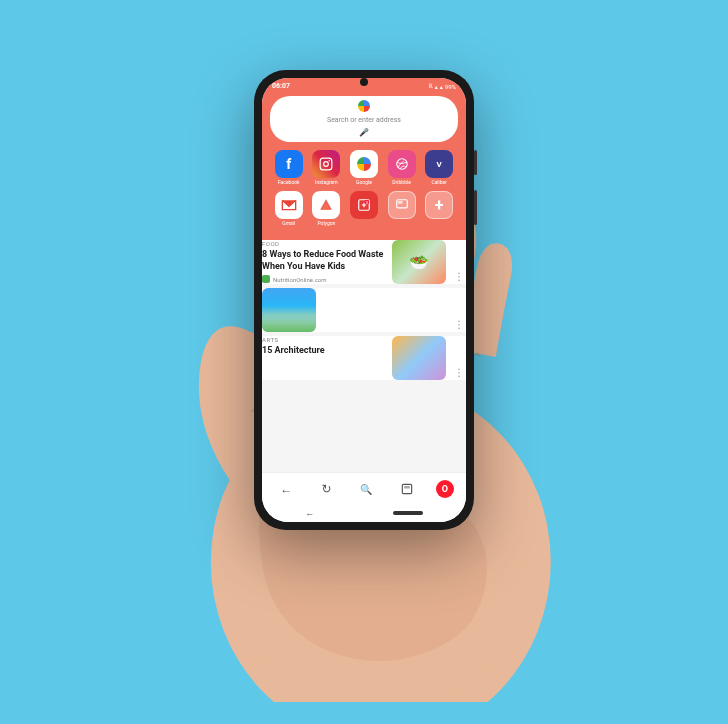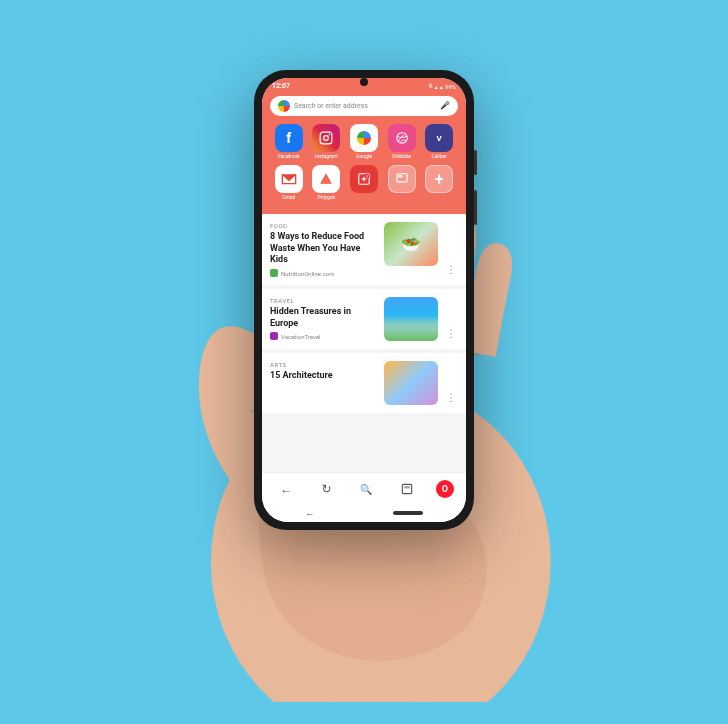--- a/index.html
+++ b/index.html
@@ -73,20 +73,21 @@
 
     
     .search-bar {
       background: white;
       border-radius: 20px;
       display: flex;
       align-items: center;
       padding: 4px 8px;
       margin-bottom: 8px;
       gap: 4px;
+      flex-direction: column;
     }
 
     .g-logo {
       width: 12px;
       height: 12px;
       border-radius: 50%;
       background: conic-gradient(#4285f4 0deg 90deg, #ea4335 90deg 180deg, #fbbc05 180deg 270deg, #34a853 270deg 360deg);
       flex-shrink: 0;
     }
 
@@ -149,21 +150,20 @@
     
     .content-section {
       flex: 1;
       overflow: hidden;
       background: #f5f5f5;
     }
 
     .news-item {
       background: white;
       margin-bottom: 4px;
-      padding: 8px;
       display: flex;
       gap: 6px;
       align-items: flex-start;
     }
 
     .news-text { flex: 1; }
 
     .news-category {
       font-size: 6px;
       color: #888;
@@ -403,21 +403,21 @@
 
   <div class="phone-absolute">
     <div class="phone">
       <div class="notch"></div>
       <div class="vol-button"></div>
       <div class="pow-button"></div>
 
       <div class="phone-screen">
 
         <div class="status-bar">
-          <span class="status-time">12:07</span>
+          <span class="status-time">06:07</span>
           <div class="status-icons">
             <span>ℝ</span>
             <span>▴</span>
             <span>▴</span>
             <span>99%</span>
           </div>
         </div>
 
         <div class="top-section">
 
@@ -535,28 +535,20 @@
                 <span class="news-source">NutritionOnline.com</span>
               </div>
             </div>
             <div class="news-image">
               <div class="img-food">🥗</div>
             </div>
             <span class="news-more">⋮</span>
           </div>
 
           <div class="news-item">
-            <div class="news-text">
-              <div class="news-category">TRAVEL</div>
-              <div class="news-title">Hidden Treasures in Europe</div>
-              <div class="news-source-row">
-                <span class="source-icon-purple"></span>
-                <span class="news-source">VacationTravel</span>
-              </div>
-            </div>
             <div class="news-image">
               <div class="img-travel"></div>
             </div>
             <span class="news-more">⋮</span>
           </div>
 
           <div class="news-item">
             <div class="news-text">
               <div class="news-category">ARTS</div>
               <div class="news-title">15 Architecture</div>

